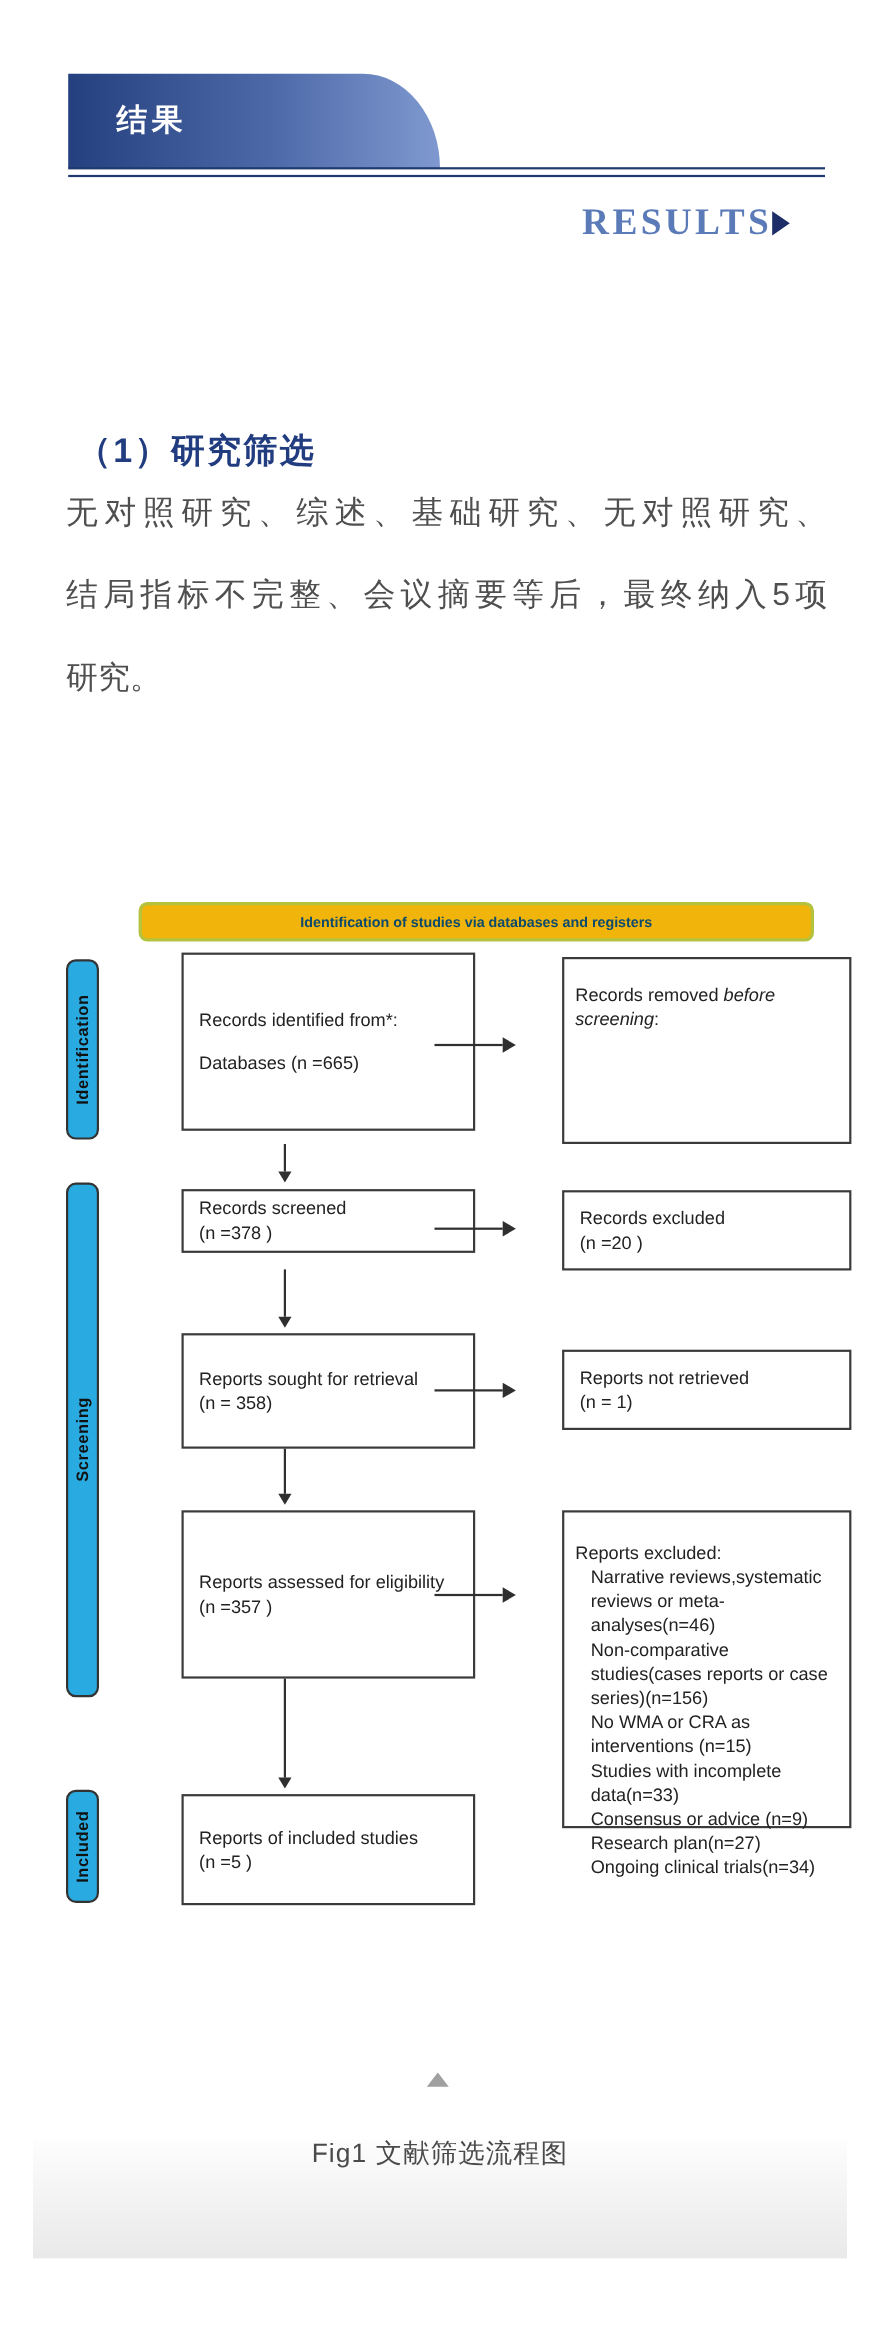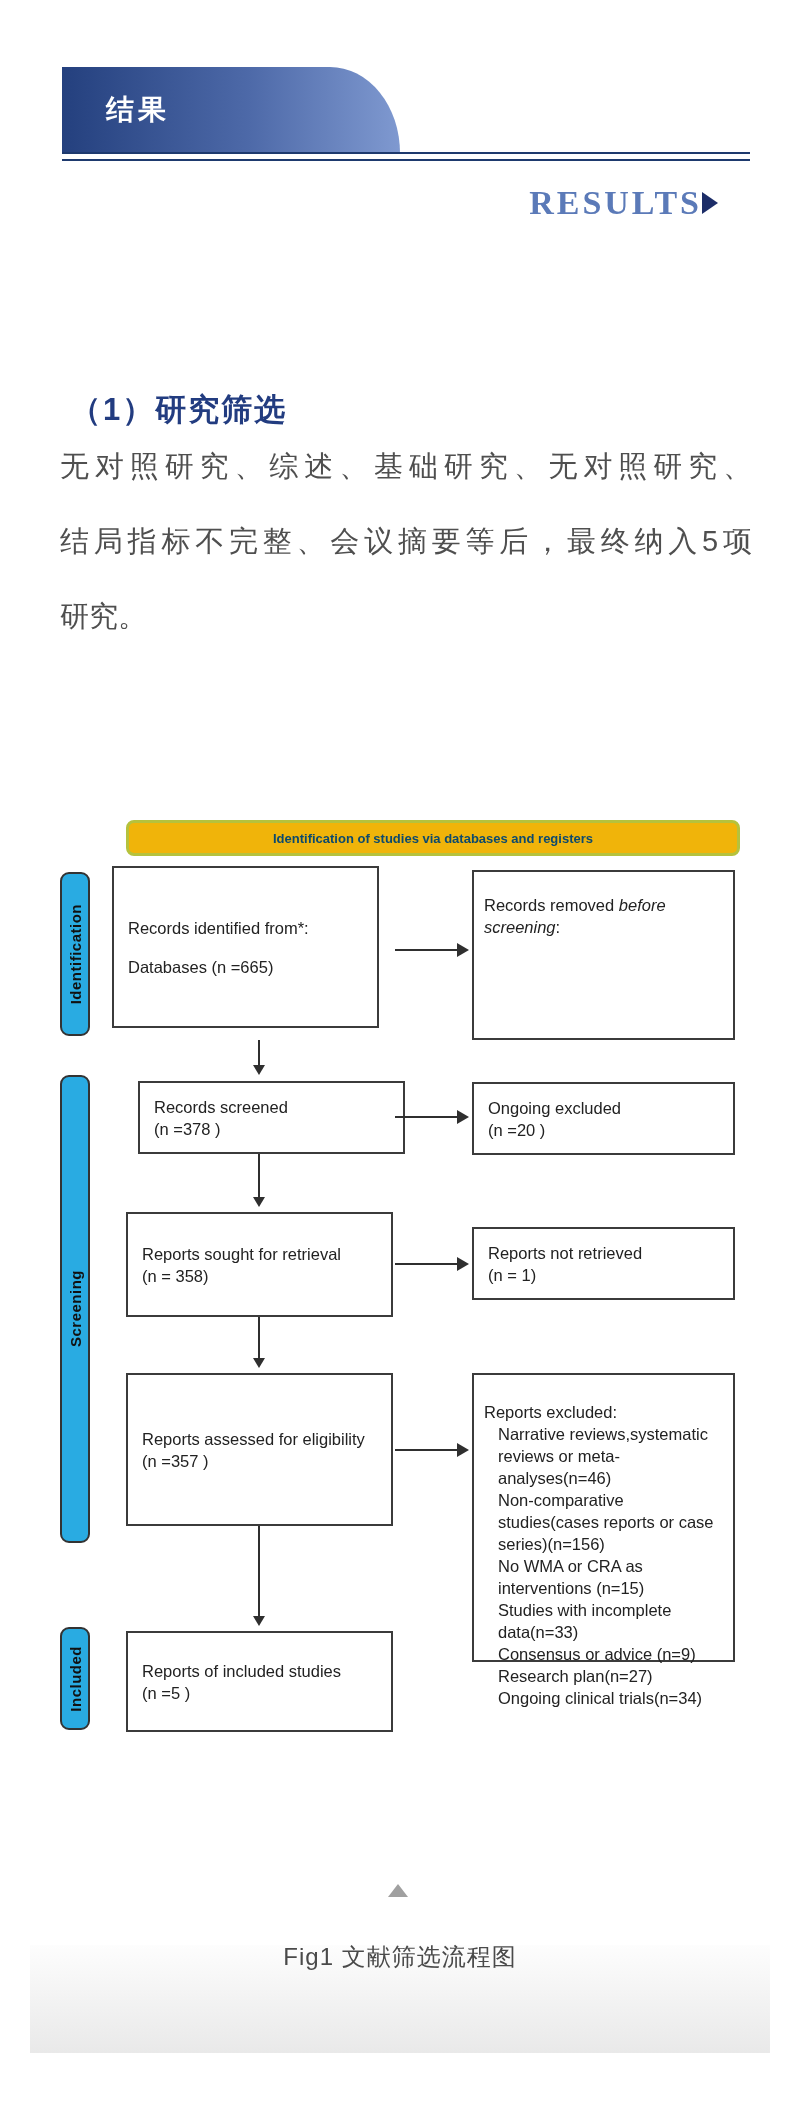--- a/index.html
+++ b/index.html
@@ -57,21 +57,21 @@
     background:#29abe2; border:2px solid #333; border-radius:9px;
     display:flex; align-items:center; justify-content:center;
   }
   .stage-bar span {
     writing-mode:vertical-rl; transform:rotate(180deg);
     font-size:15px; font-weight:bold; color:#111; letter-spacing:0.5px;
     white-space:nowrap;
   }
   .fbox {
     position:absolute; background:#fff; border:2px solid #3b3b3b;
-    font-size:16.5px; line-height:22px; color:#222;
+    font-size:16.5px; line-height:22px; color:#222;margin-left:39px;
   }
   .fbox.center { display:flex; flex-direction:column; justify-content:center; padding-left:14px; padding-right:8px; }
   .fbox p { margin:0; }
   .rb1 { padding:22px 8px 0 10px; }
   .rb4 { padding:26px 6px 0 10px; }
   .rb4 .excl-item { margin-left:14px; }
   .varrow { position:absolute; width:2px; background:#2f2f2f; }
   .varrow .head {
     position:absolute; left:-5px; bottom:-10px; width:0; height:0;
     border-left:6px solid transparent; border-right:6px solid transparent;
@@ -124,46 +124,46 @@
   <div class="stage-bar" style="top:872px;height:164px;">
     <span>Identification</span>
   </div>
   <div class="stage-bar" style="top:1075px;height:468px;">
     <span>Screening</span>
   </div>
   <div class="stage-bar" style="top:1627px;height:103px;">
     <span>Included</span>
   </div>
 
-  <div class="fbox center" style="left:112px;top:866px;width:267px;height:162px;gap:17px;">
+  <div class="fbox center" style="left:126px;top:866px;width:267px;height:162px;gap:17px;">
     <p>Records identified from*:</p>
     <p>Databases (n =665)</p>
   </div>
-  <div class="fbox center" style="left:138px;top:1081px;width:267px;height:73px;">
+  <div class="fbox center" style="left:126px;top:1081px;width:267px;height:58px;">
     <p>Records screened</p>
     <p>(n =378 )</p>
   </div>
   <div class="fbox center" style="left:126px;top:1212px;width:267px;height:105px;">
     <p>Reports sought for retrieval</p>
     <p>(n = 358)</p>
   </div>
   <div class="fbox center" style="left:126px;top:1373px;width:267px;height:153px;">
     <p>Reports assessed for eligibility</p>
     <p>(n =357 )</p>
   </div>
   <div class="fbox center" style="left:126px;top:1631px;width:267px;height:101px;">
     <p>Reports of included studies</p>
     <p>(n =5 )</p>
   </div>
 
   <div class="fbox rb1" style="left:472px;top:870px;width:263px;height:170px;">
     <p><span>Records removed </span><i>before screening</i><span>:</span></p>
   </div>
   <div class="fbox center" style="left:472px;top:1082px;width:263px;height:73px;">
-    <p>Ongoing excluded</p>
+    <p>Records excluded</p>
     <p>(n =20 )</p>
   </div>
   <div class="fbox center" style="left:472px;top:1227px;width:263px;height:73px;">
     <p>Reports not retrieved</p>
     <p>(n = 1)</p>
   </div>
   <div class="fbox rb4" style="left:472px;top:1373px;width:263px;height:289px;">
     <p>Reports excluded:</p>
     <p class="excl-item">Narrative reviews,systematic reviews or meta-analyses(n=46)</p>
     <p class="excl-item">Non-comparative studies(cases reports or case series)(n=156)</p>

